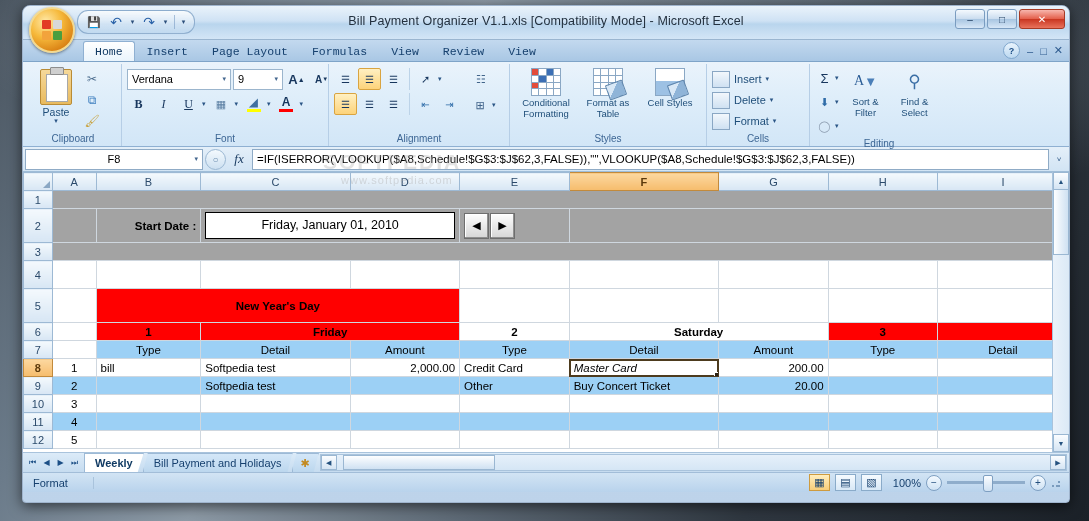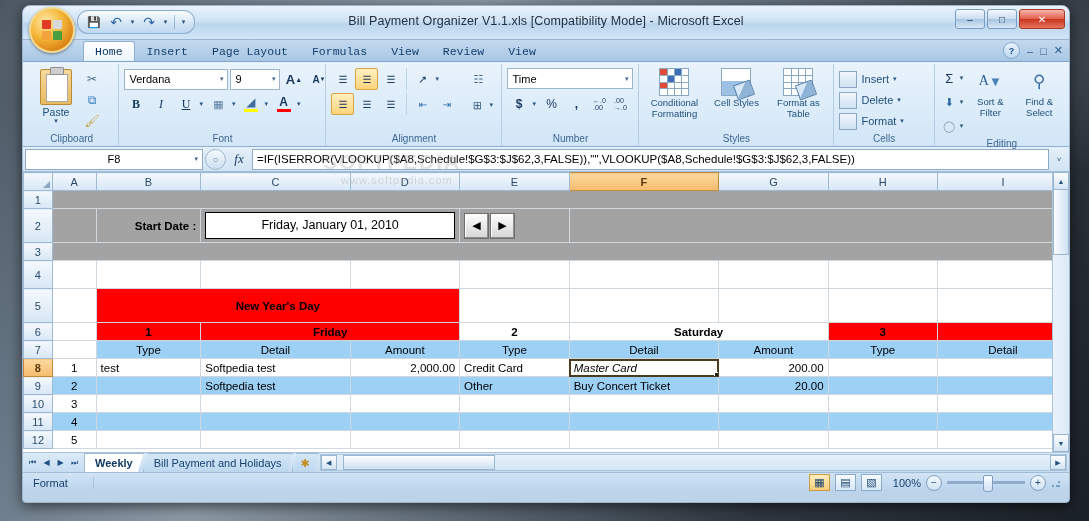--- a/index.html
+++ b/index.html
@@ -496,37 +496,20 @@
           <div class="ibtn" style="width:26px;font-size:11px;color:#41648a;">☷</div>
           <div class="split">
             <div class="ibtn" style="width:22px;font-size:11px;color:#41648a;">⊞</div>
             <span class="splarr">▾</span>
           </div>
         </div>
       </div>
       <div class="glabel">Alignment</div>
     </div>
 
-    <div class="rgroup" style="width:128px;">
-      <div class="gbody" style="flex-direction:column;">
-        <div class="combo" style="width:118px;">
-          <span class="cv">Time</span>
-          <span class="carr">▾</span>
-        </div>
-        <div class="numrow">
-          <div class="ibtn" style="font-weight:bold;">$</div>
-          <span class="splarr">▾</span>
-          <div class="ibtn">%</div>
-          <div class="ibtn" style="font-weight:bold;">,</div>
-          <div class="ibtn sm" style="font-size:7px;">←.0<br>.00</div>
-          <div class="ibtn sm" style="font-size:7px;">.00<br>→.0</div>
-        </div>
-      </div>
-      <div class="glabel">Number</div>
-    </div>
 
     <div class="rgroup" style="width:186px;">
       <div class="gbody" style="gap:2px;justify-content:center;">
         <div class="bigbtn">
           <div class="bigic">
             <div class="minigrid">
                 <i style="background:#e24b3a;"></i>
                 <i></i>
                 <i style="background:#3c6fb5;"></i>
                 <i></i>
@@ -541,48 +524,48 @@
                 <i></i>
                 <i></i>
                 <i></i>
                 <i></i>
               </div>
           </div>
           <div class="bigtxt">Conditional Formatting</div>
         </div>
         <div class="bigbtn">
           <div class="bigic">
+            <div class="minigrid">
+                <i></i>
+                <i></i>
+                <i></i>
+                <i></i>
+                <i></i>
+                <i></i>
+                <i></i>
+                <i></i>
+                <i></i>
+                <i></i>
+                <i></i>
+                <i></i>
+                <i></i>
+                <i></i>
+                <i></i>
+                <i></i>
+              </div>
+            <div class="brush"></div>
+          </div>
+          <div class="bigtxt">Format as Table</div>
+        </div>
+        <div class="bigbtn">
+          <div class="bigic">
             <div style="position:absolute;inset:0;border:1px solid #8aa7c4;background:linear-gradient(180deg,#fff 45%,#9dc1e4 46%);"></div>
             <div class="brush"></div>
           </div>
           <div class="bigtxt">Cell Styles</div>
-        </div>
-        <div class="bigbtn">
-          <div class="bigic">
-            <div class="minigrid">
-                <i></i>
-                <i></i>
-                <i></i>
-                <i></i>
-                <i></i>
-                <i></i>
-                <i></i>
-                <i></i>
-                <i></i>
-                <i></i>
-                <i></i>
-                <i></i>
-                <i></i>
-                <i></i>
-                <i></i>
-                <i></i>
-              </div>
-            <div class="brush"></div>
-          </div>
-          <div class="bigtxt">Format as Table</div>
         </div>
       </div>
       <div class="glabel">Styles</div>
     </div>
 
     <div class="rgroup" style="width:92px;">
       <div class="gbody" style="flex-direction:column;gap:1px;padding-top:4px;">
         <div class="cellitem">
           <span class="cellic" style="background:linear-gradient(180deg,#f2f7fc,#cfe1f2);border:1px solid #8aa7c4;"></span>
           <span>Insert</span>
@@ -750,21 +733,21 @@
         <td class="cell hdr-blue thickL">Type</td>
         <td class="cell hdr-blue">Detail</td>
         <td class="cell hdr-blue">Amount</td>
         <td class="cell hdr-blue thickL">Type</td>
         <td class="cell hdr-blue">Detail</td>
       </tr>
 
       <tr style="height:18px;">
         <td class="rowh sel">8</td>
         <td class="cell ctr">1</td>
-        <td class="cell thickL">test</td>
+        <td class="cell thickL">bill</td>
         <td class="cell">Softpedia test</td>
         <td class="cell rgt">2,000.00</td>
         <td class="cell thickL">Credit Card</td>
         <td class="cell selcell">Master Card</td>
         <td class="cell rgt">200.00</td>
         <td class="cell thickL"></td>
         <td class="cell"></td>
       </tr>
 
       <tr class="rowalt" style="height:18px;">

